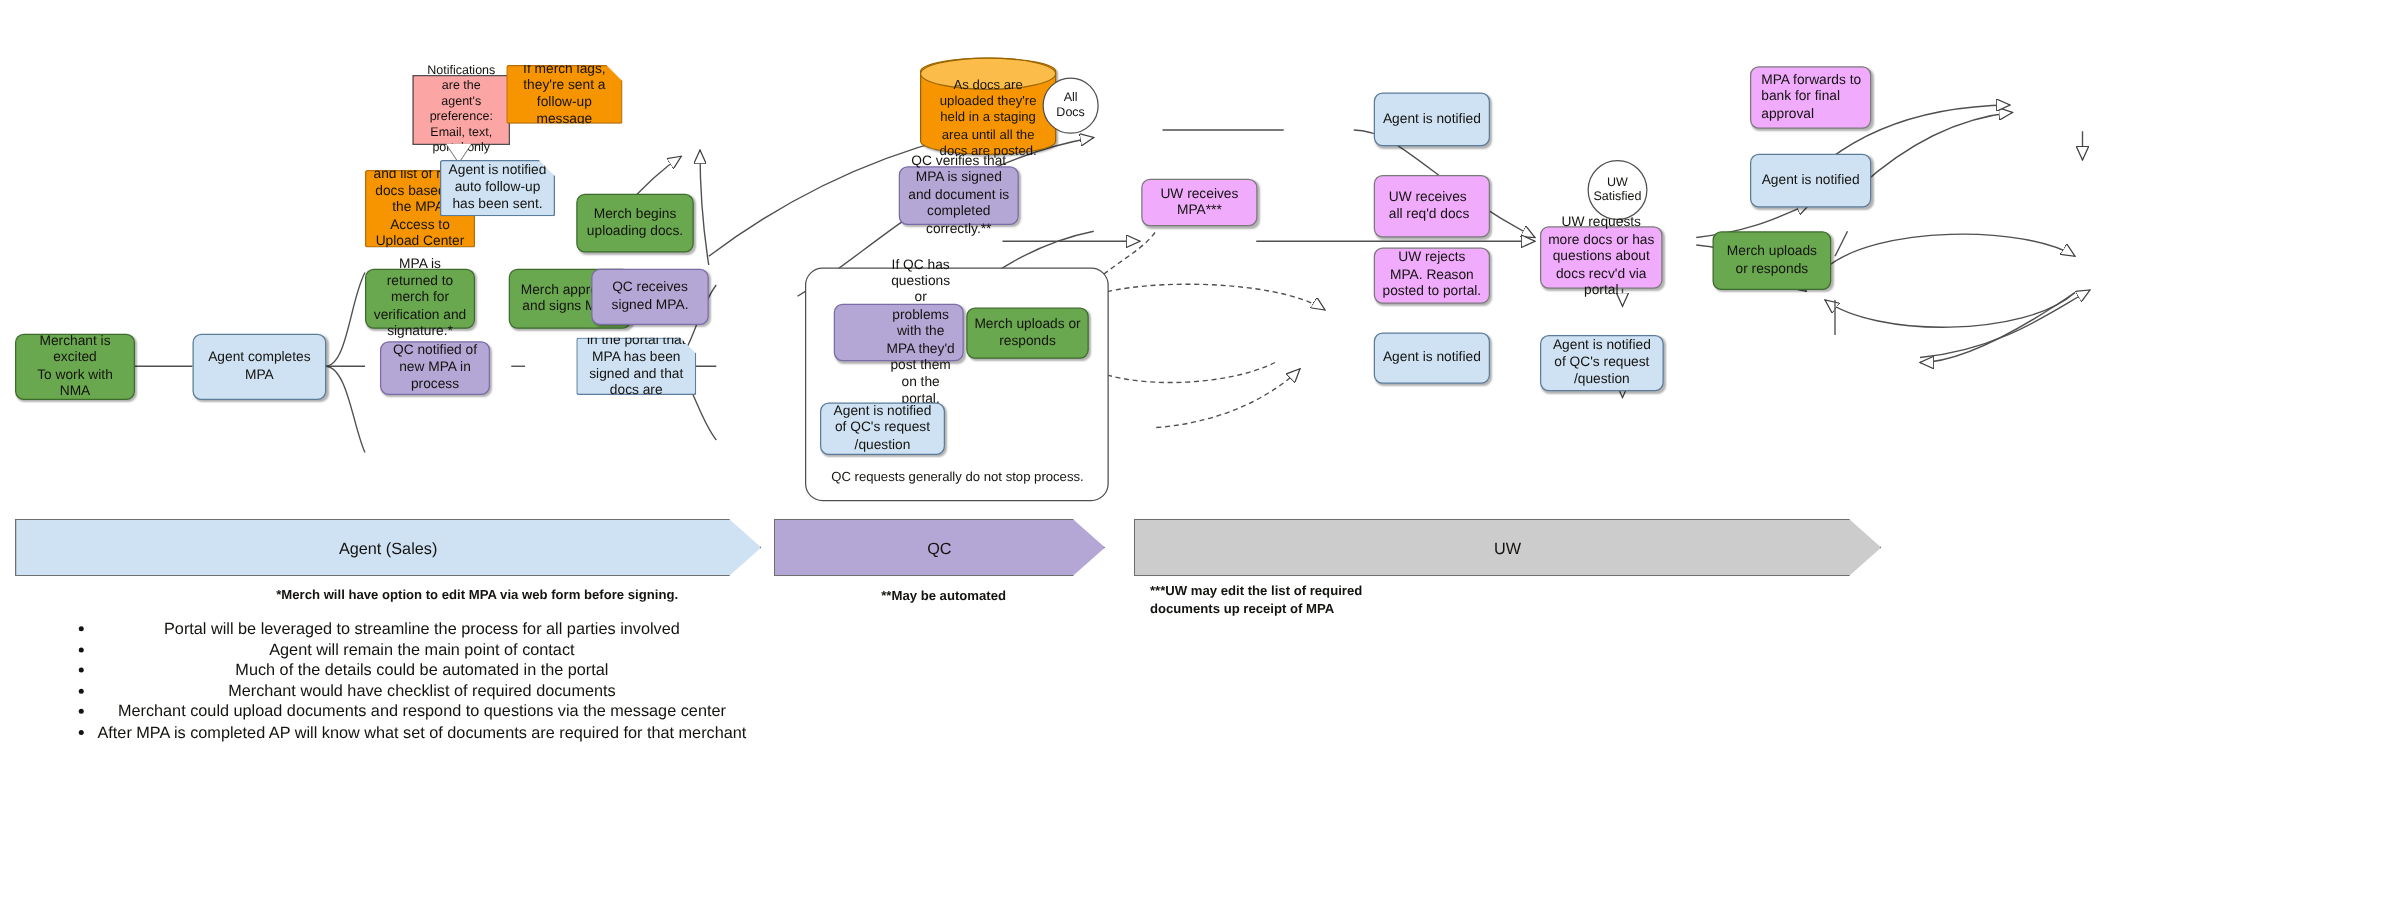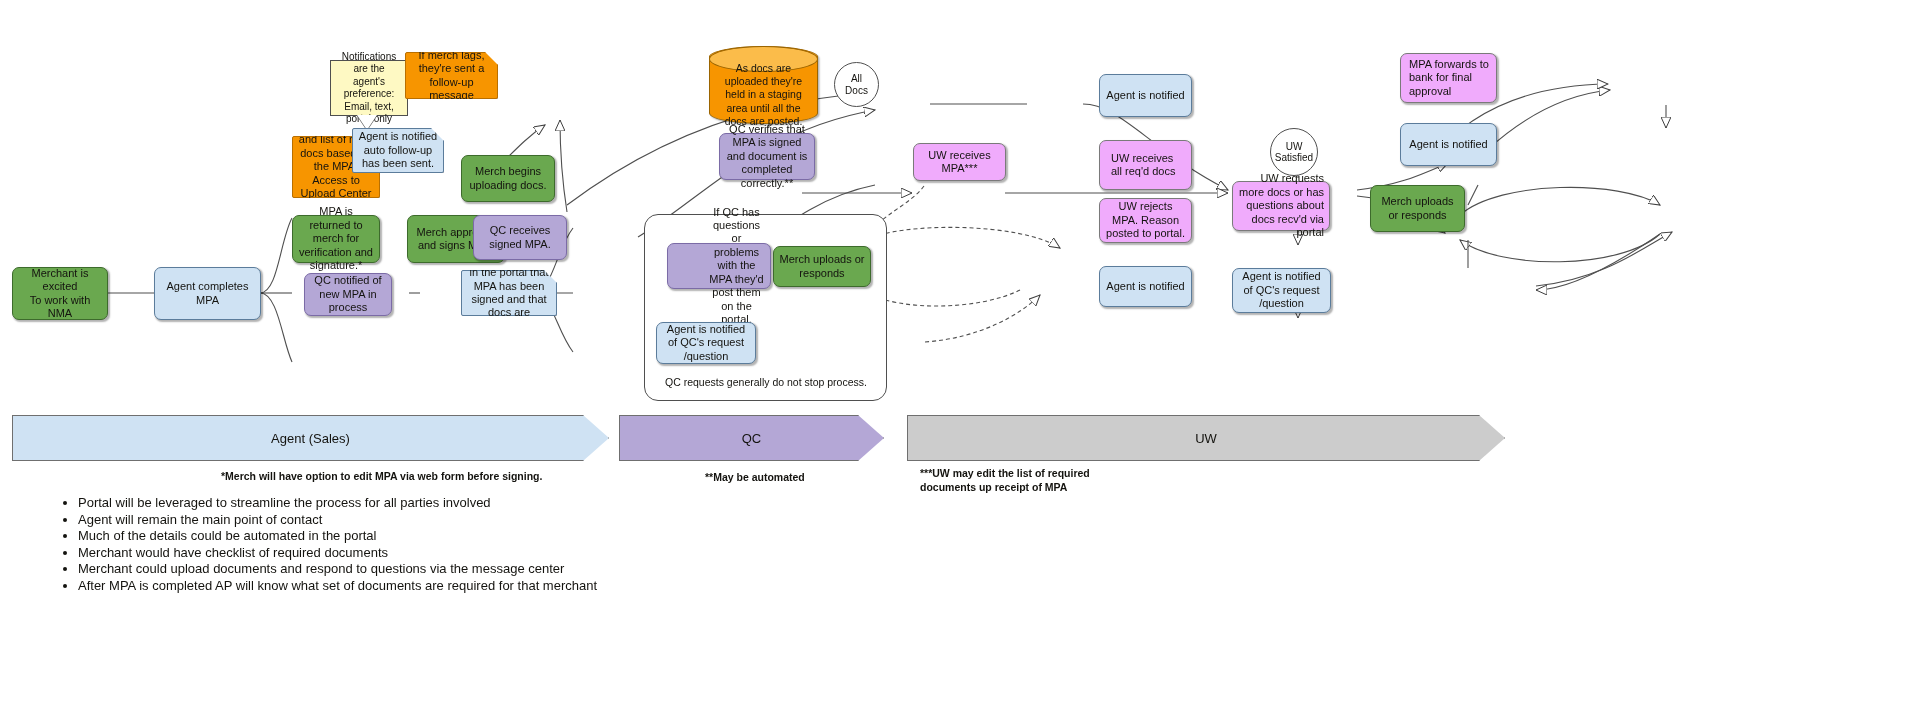--- a/index.html
+++ b/index.html
@@ -64,21 +64,21 @@
   
   .fold {
     border-radius: 2px;
     clip-path: polygon(0 0, calc(100% - 13px) 0, 100% 13px, 100% 100%, 0 100%);
     text-align: center;
   }
 
   
   .bubble {
     position: absolute;
-    background: #fef9c3;
+    background: #fca5a5;
     border: 1px solid #4f4f4f;
     font-size: 10px;
     line-height: 1.25;
     text-align: center;
     display: flex;
     align-items: center;
     justify-content: center;
     padding: 4px 6px;
     color: #14130f;
   }
@@ -160,21 +160,21 @@
   }
 
   .bullets {
     position: absolute;
     left: 56px; top: 496px;
     font-size: 13px;
     color: #14130f;
     line-height: 1.0;
   }
   .bullets ul { margin: 0; padding-left: 22px; }
-  .bullets li { margin: 0 0 3.5px 0; }
+  .bullets li { margin: 0 0 3.5px 0; text-align: center; }
 </style>
 </head>
 <body>
 
 <div id="page">
 
   <svg id="edges" viewBox="0 0 1920 728">
     <defs>
       <marker id="ah" markerWidth="12" markerHeight="10" refX="11" refY="5" orient="auto" markerUnits="userSpaceOnUse">
         <path d="M0,0 L11,5 L0,10 z" fill="#ffffff" stroke="#3f3f3f" stroke-width="1"></path>
@@ -290,21 +290,21 @@
   </div>
 
   <div class="node qc" style="left:461px; top:215px; width:94px; height:45px;">
     <span>QC receives signed MPA.</span>
   </div>
 
   <div class="node agent fold" style="left:461px; top:270px; width:96px; height:46px;">
     <span>Agent is notified in the portal that MPA has been signed and that docs are pending.</span>
   </div>
 
-  <div class="cyl" style="left:709px; top:46px; width:109px; height:78px;">
+  <div class="cyl" style="left:736px; top:46px; width:109px; height:78px;">
     <span class="cyl-top"></span>
     <span class="cyl-text">As docs are uploaded they're held in a staging area until all the docs are posted.</span>
   </div>
 
   <div class="circ" style="left:834px; top:62px; width:45px; height:45px;">
     <span style="white-space:pre-line">All
 Docs</span>
   </div>
 
   <div class="node qc" style="left:707px; top:133px; width:96px; height:47px;">
@@ -345,21 +345,21 @@
 
   <div class="node agent" style="left:1099px; top:266px; width:93px; height:41px;">
     <span>Agent is notified</span>
   </div>
 
   <div class="circ" style="left:1270px; top:128px; width:48px; height:48px;">
     <span style="white-space:pre-line">UW
 Satisfied</span>
   </div>
 
-  <div class="node uw" style="left:1232px; top:181px; width:98px; height:50px;text-align:right;">
+  <div class="node uw" style="left:1232px; top:181px; width:98px; height:50px;">
     <span>UW requests more docs or has questions about docs recv'd via portal</span>
   </div>
 
   <div class="node merchant" style="left:1370px; top:185px; width:95px; height:47px;">
     <span>Merch uploads or responds</span>
   </div>
 
   <div class="node agent" style="left:1232px; top:268px; width:99px; height:45px;">
     <span>Agent is notified of QC's request /question</span>
   </div>

